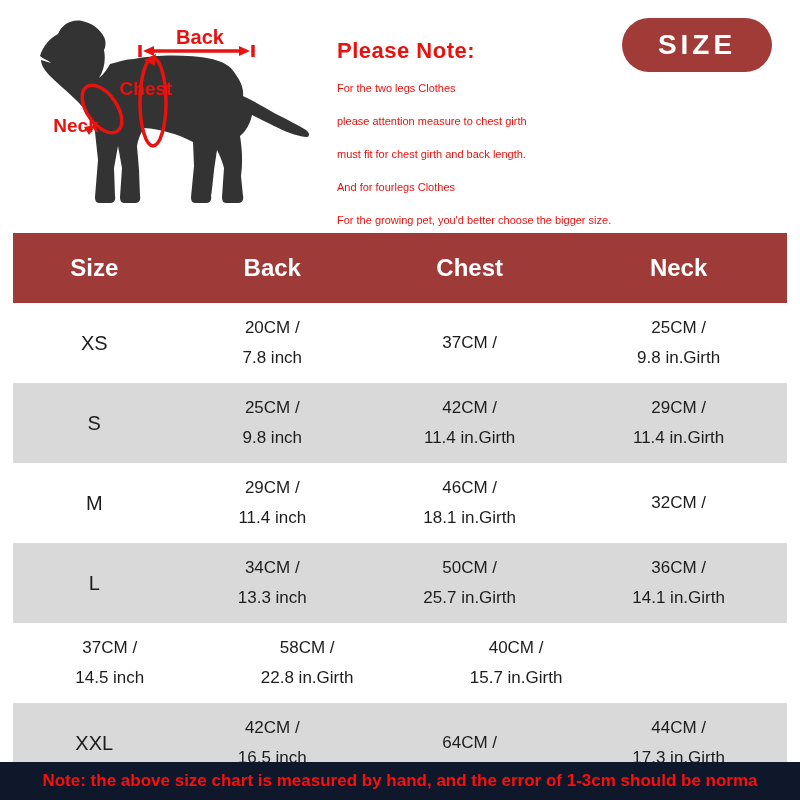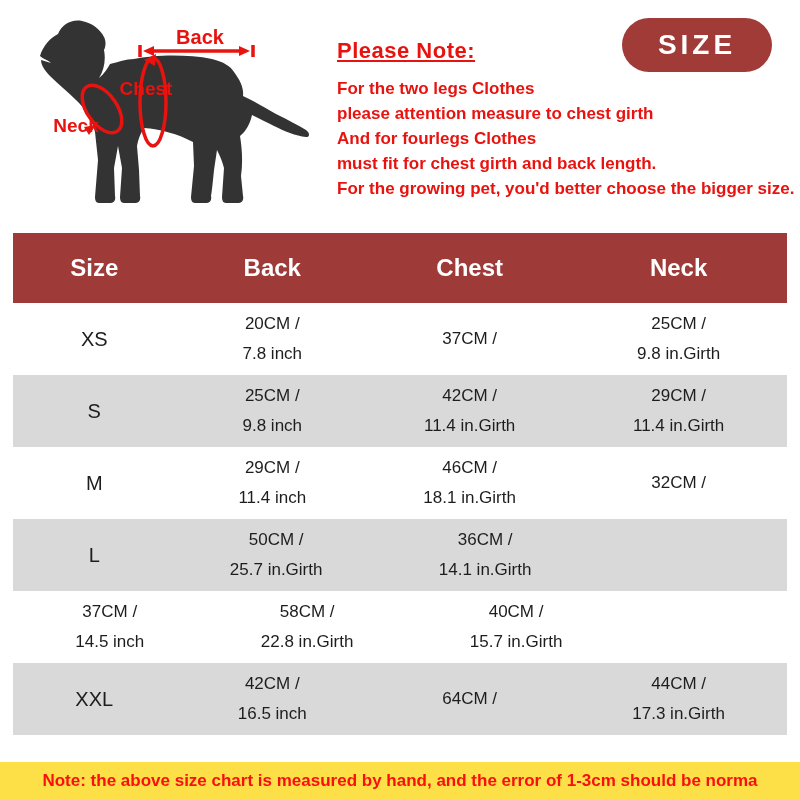--- a/index.html
+++ b/index.html
@@ -26,27 +26,27 @@
     left: 337px;
     top: 38px;
     width: 420px;
     color: #e8120e;
   }
   .note-title {
     font-size: 22px;
     font-weight: bold;
     margin: 0 0 12px 0;
     letter-spacing: 0.5px;
-    text-decoration: underline;
   }
   .note-line {
-    font-size: 17px;
-    font-weight: bold;
+    font-size: 11px;
+    font-weight: normal;
     line-height: 25px;
     white-space: nowrap;
+    margin-top: 8px;
   }
   .size-badge {
     position: absolute;
     left: 622px;
     top: 18px;
     width: 150px;
     height: 54px;
     background: #a03b38;
     border-radius: 27px;
     color: #ffffff;
@@ -67,21 +67,21 @@
   }
   .t-row { display: flex; width: 100%; }
   .t-header {
     height: 70px;
     background: #9e3a37;
     color: #ffffff;
     font-size: 24px;
     font-weight: bold;
   }
   .t-header .cell { justify-content: center; }
-  .body-row { height: 72px; color: #1d1d1d; font-size: 17px; }
+  .body-row { height: 80px; color: #1d1d1d; font-size: 17px; }
   .body-row.alt { background: #d9d9d9; }
   .cell {
     display: flex;
     flex-direction: column;
     align-items: center;
     justify-content: center;
     line-height: 30px;
     text-align: center;
   }
   .col-size { width: 21%; }
@@ -90,21 +90,21 @@
   .col-neck { width: 28%; }
   .size-letter { font-size: 20px; line-height: 24px; }
 
   
   .footer-note {
     position: absolute;
     left: 0;
     top: 762px;
     width: 800px;
     height: 38px;
-    background: #fde047;
+    background: #0f172a;
     display: flex;
     align-items: center;
     justify-content: center;
     color: #fa0f0f;
     font-size: 17px;
     font-weight: bold;
   }
 </style>
 </head>
 <body>
@@ -188,22 +188,22 @@
 
     <text x="170" y="34" text-anchor="middle" font-size="20" font-weight="bold" fill="#e8120e">Back</text>
     <text x="116" y="85" text-anchor="middle" font-size="19" font-weight="bold" fill="#e8120e">Chest</text>
     <text x="46" y="122" text-anchor="middle" font-size="19" font-weight="bold" fill="#e8120e">Neck</text>
   </svg>
 
   <div class="note-panel">
     <p class="note-title">Please Note:</p>
     <div class="note-line">For the two legs Clothes</div>
     <div class="note-line">please attention measure to chest girth</div>
+    <div class="note-line">must fit for chest girth and back length.</div>
     <div class="note-line">And for fourlegs Clothes</div>
-    <div class="note-line">must fit for chest girth and back length.</div>
     <div class="note-line">For the growing pet, you'd better choose the bigger size.</div>
   </div>
 
   <div class="size-badge">
     <span>SIZE</span>
   </div>
 
   <div class="size-table">
 
     <div class="t-row t-header">
@@ -262,20 +262,24 @@
         </div>
       <div class="cell col-neck">
           <span>32CM /</span>
         </div>
     </div>
 
     <div class="t-row body-row alt">
       <div class="cell col-size">
           <span class="size-letter">L</span>
         </div>
+      <div class="cell col-back">
+          <span>34CM /</span>
+          <span>13.3 inch</span>
+        </div>
       <div class="cell col-chest">
           <span>50CM /</span>
           <span>25.7 in.Girth</span>
         </div>
       <div class="cell col-neck">
           <span>36CM /</span>
           <span>14.1 in.Girth</span>
         </div>
     </div>
 

